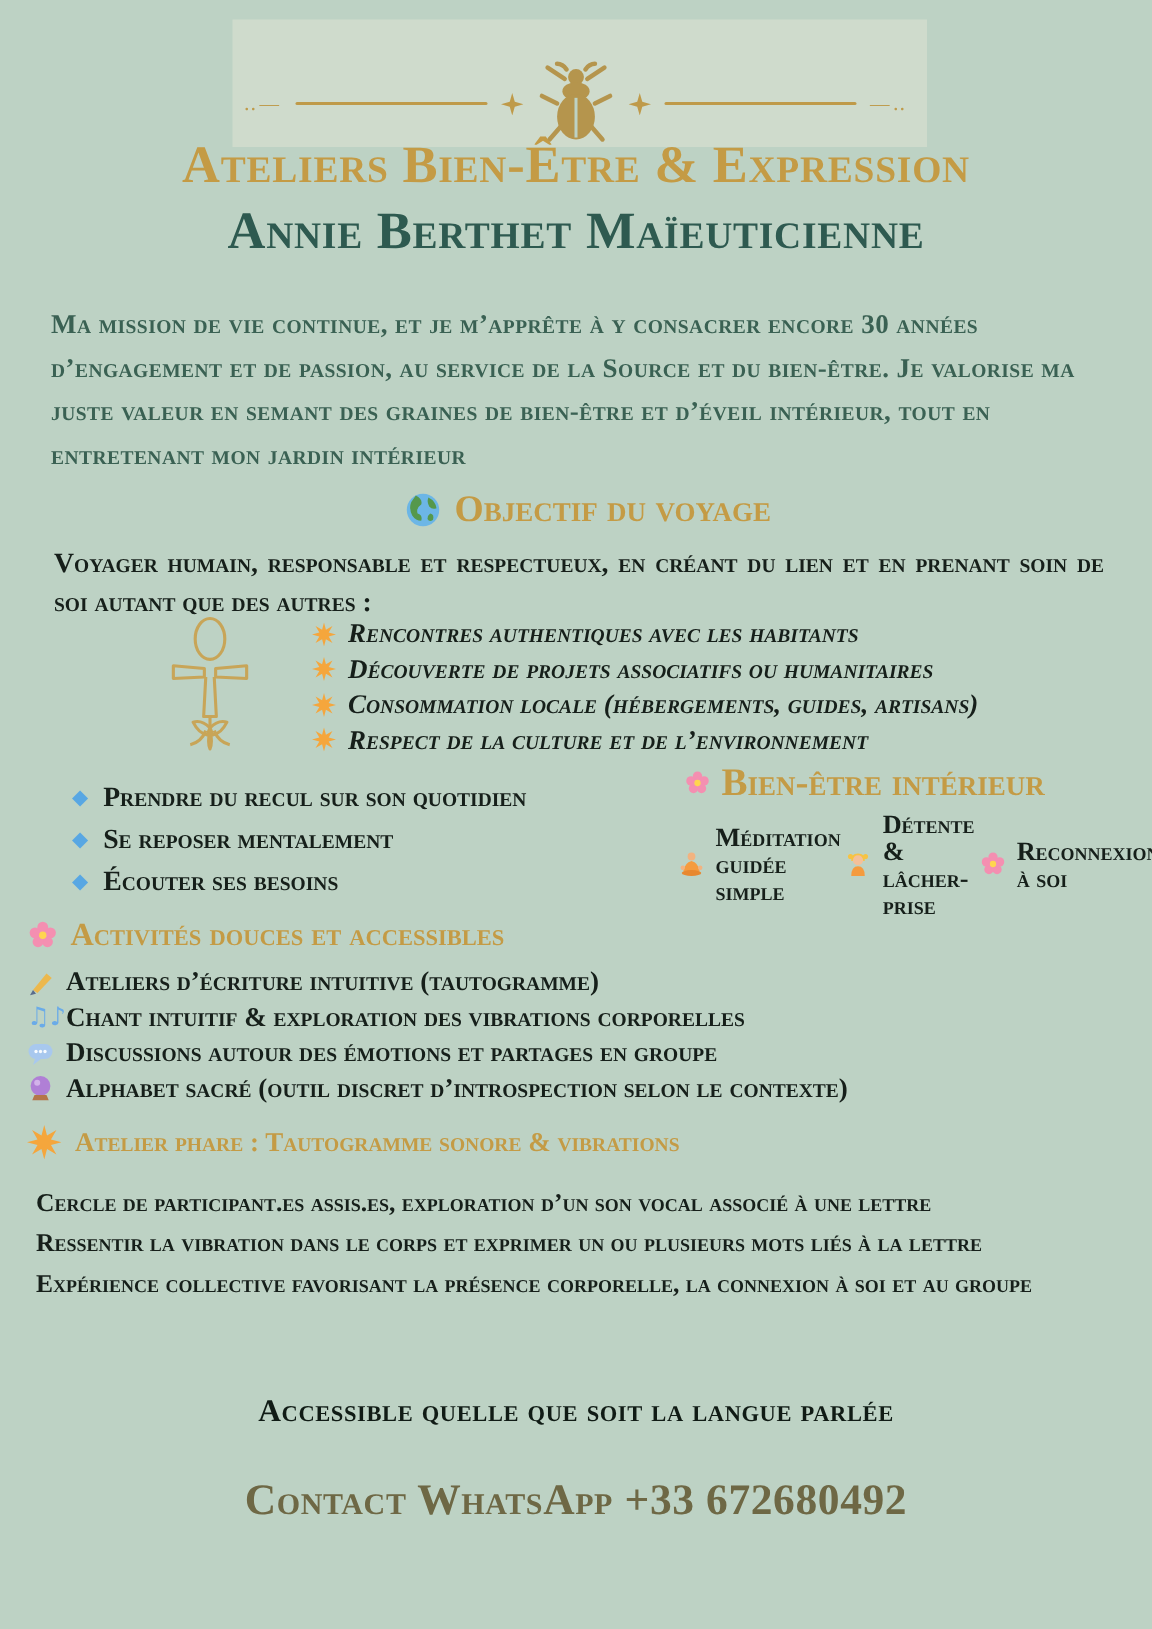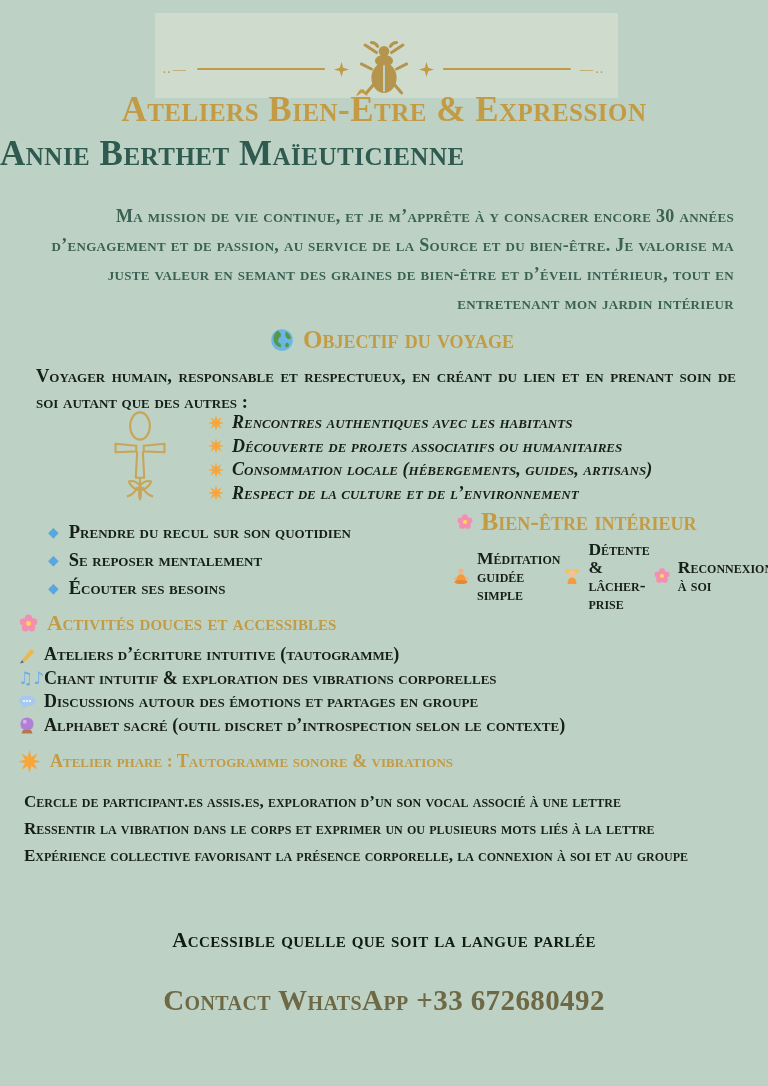--- a/index.html
+++ b/index.html
@@ -20,24 +20,24 @@
   
   .divider{left:0; top:38px; width:100%; height:62px; display:flex;
            align-items:center; justify-content:center; gap:9px; color:var(--gold);}
   .div-dots{font-size:13px; letter-spacing:2px; font-variant:normal; color:var(--gold);}
   .div-line{width:128px; height:2px; background:var(--gold); border-radius:1px;}
   .sparkle{width:15px; height:15px; fill:var(--gold);}
   .scarab{width:52px; height:58px;}
   
   .title1{left:0; top:90px; width:100%; text-align:center; font-size:35px;
           font-weight:700; color:var(--gold-deep); letter-spacing:.5px;}
-  .title2{left:0; top:134px; width:100%; font-size:35px;
+  .title2{left:0; top:134px; width:100%; text-align:center; font-size:35px;
           font-weight:700; color:var(--teal); letter-spacing:.5px;}
   
-  .mission{left:34px; top:202px; width:700px; text-align:right;
+  .mission{left:34px; top:202px; width:700px; text-align:left;
            font-size:18px; line-height:29px; font-weight:700; color:var(--mission-green);
            letter-spacing:.3px;}
   
   .voyage-head{left:0; top:326px; width:100%; display:flex; justify-content:center;
                align-items:center; gap:9px; font-size:25px; font-weight:700; color:var(--gold-deep);padding-left:16px;}
   .voyage-head svg{width:24px; height:24px;}
   .voyage-intro{left:36px; top:363px; width:700px; font-size:18.5px; line-height:26px;
                 font-weight:700; text-align:justify;}
   .ankh{left:110px; top:410px; width:60px; height:94px;}
   .star-list{left:208px; top:413px; display:flex; flex-direction:column; gap:4.5px;font-style:italic;}

